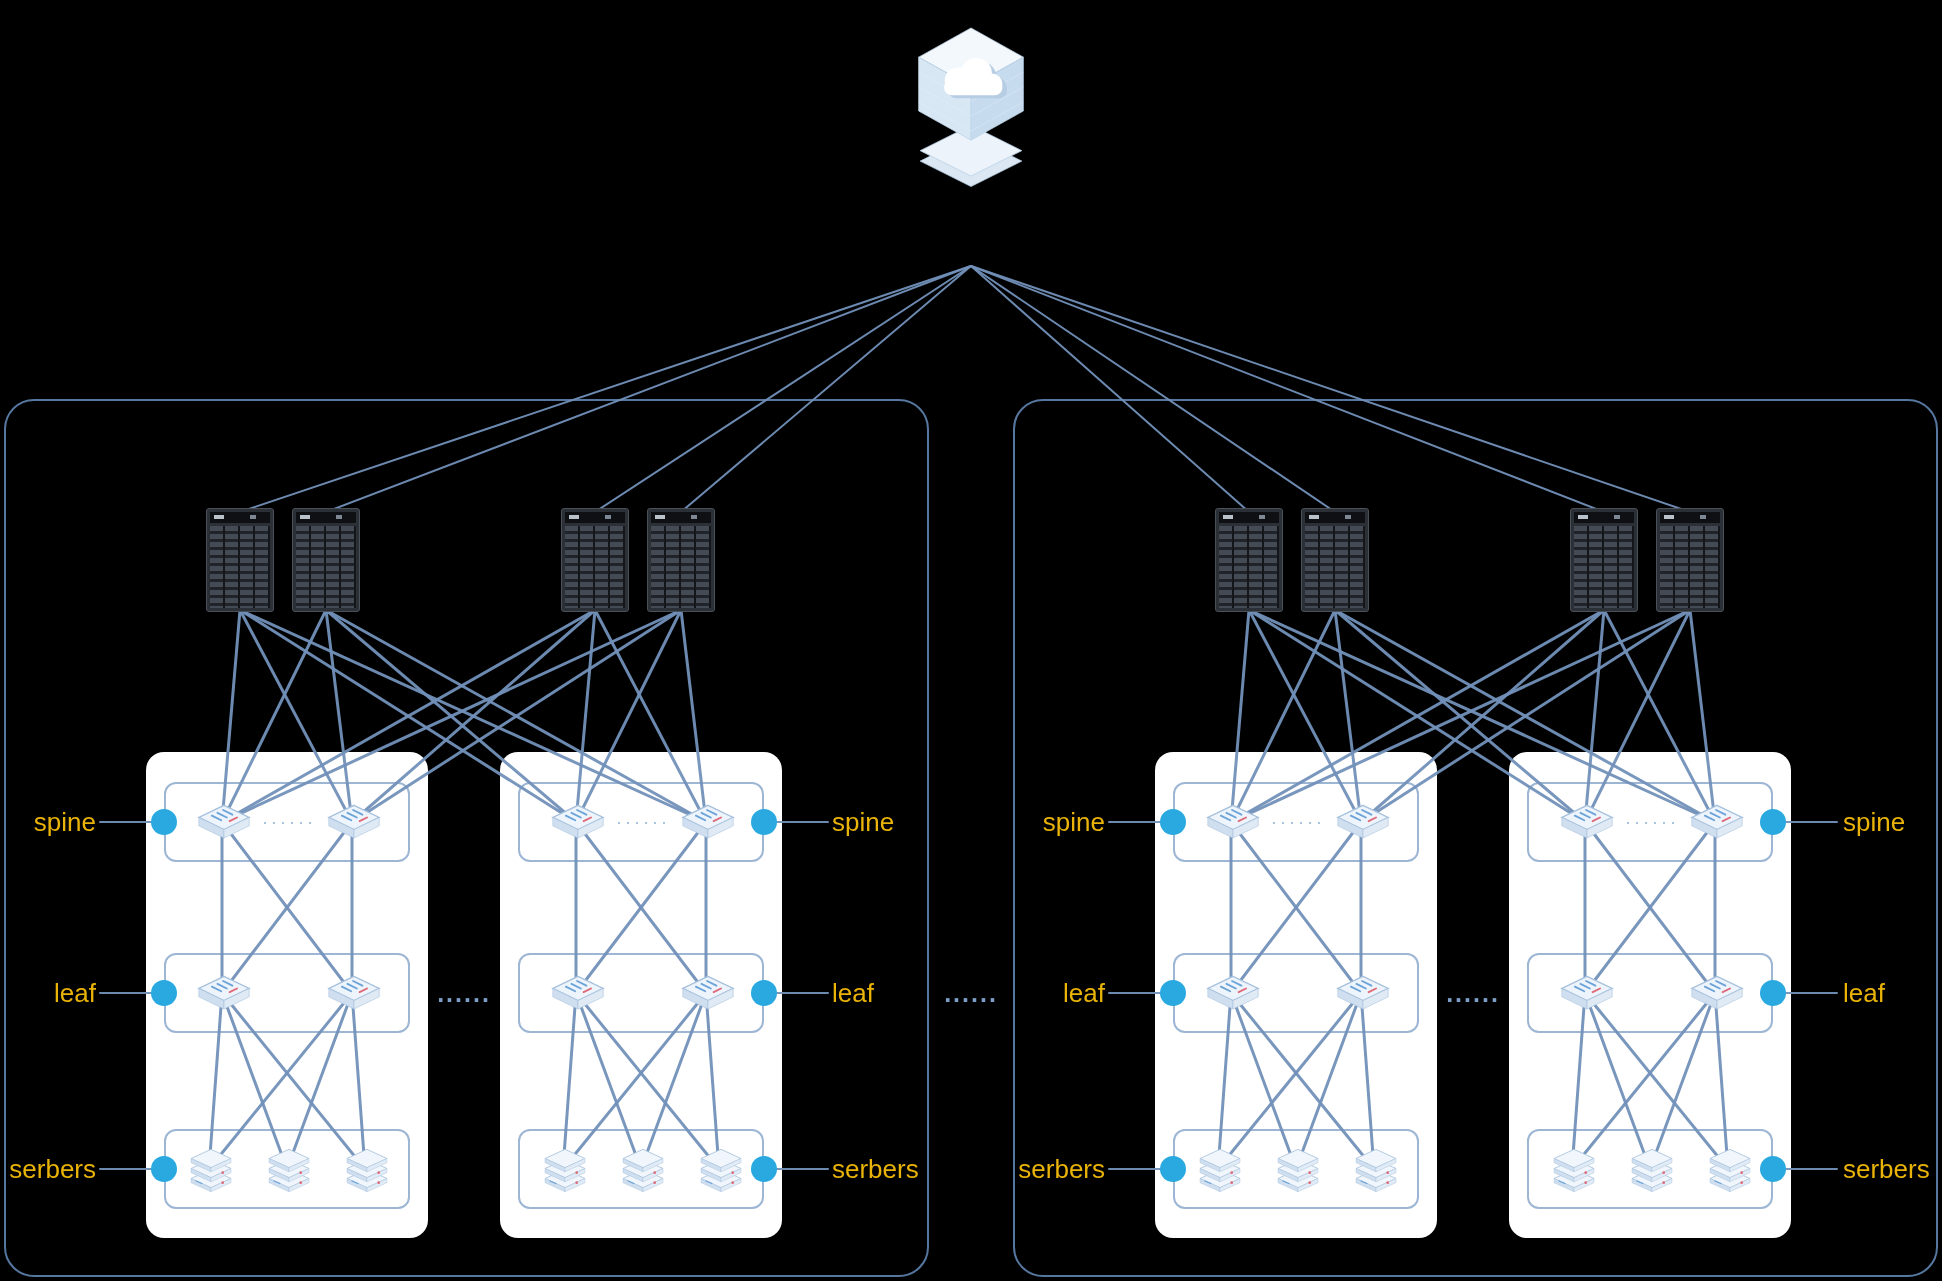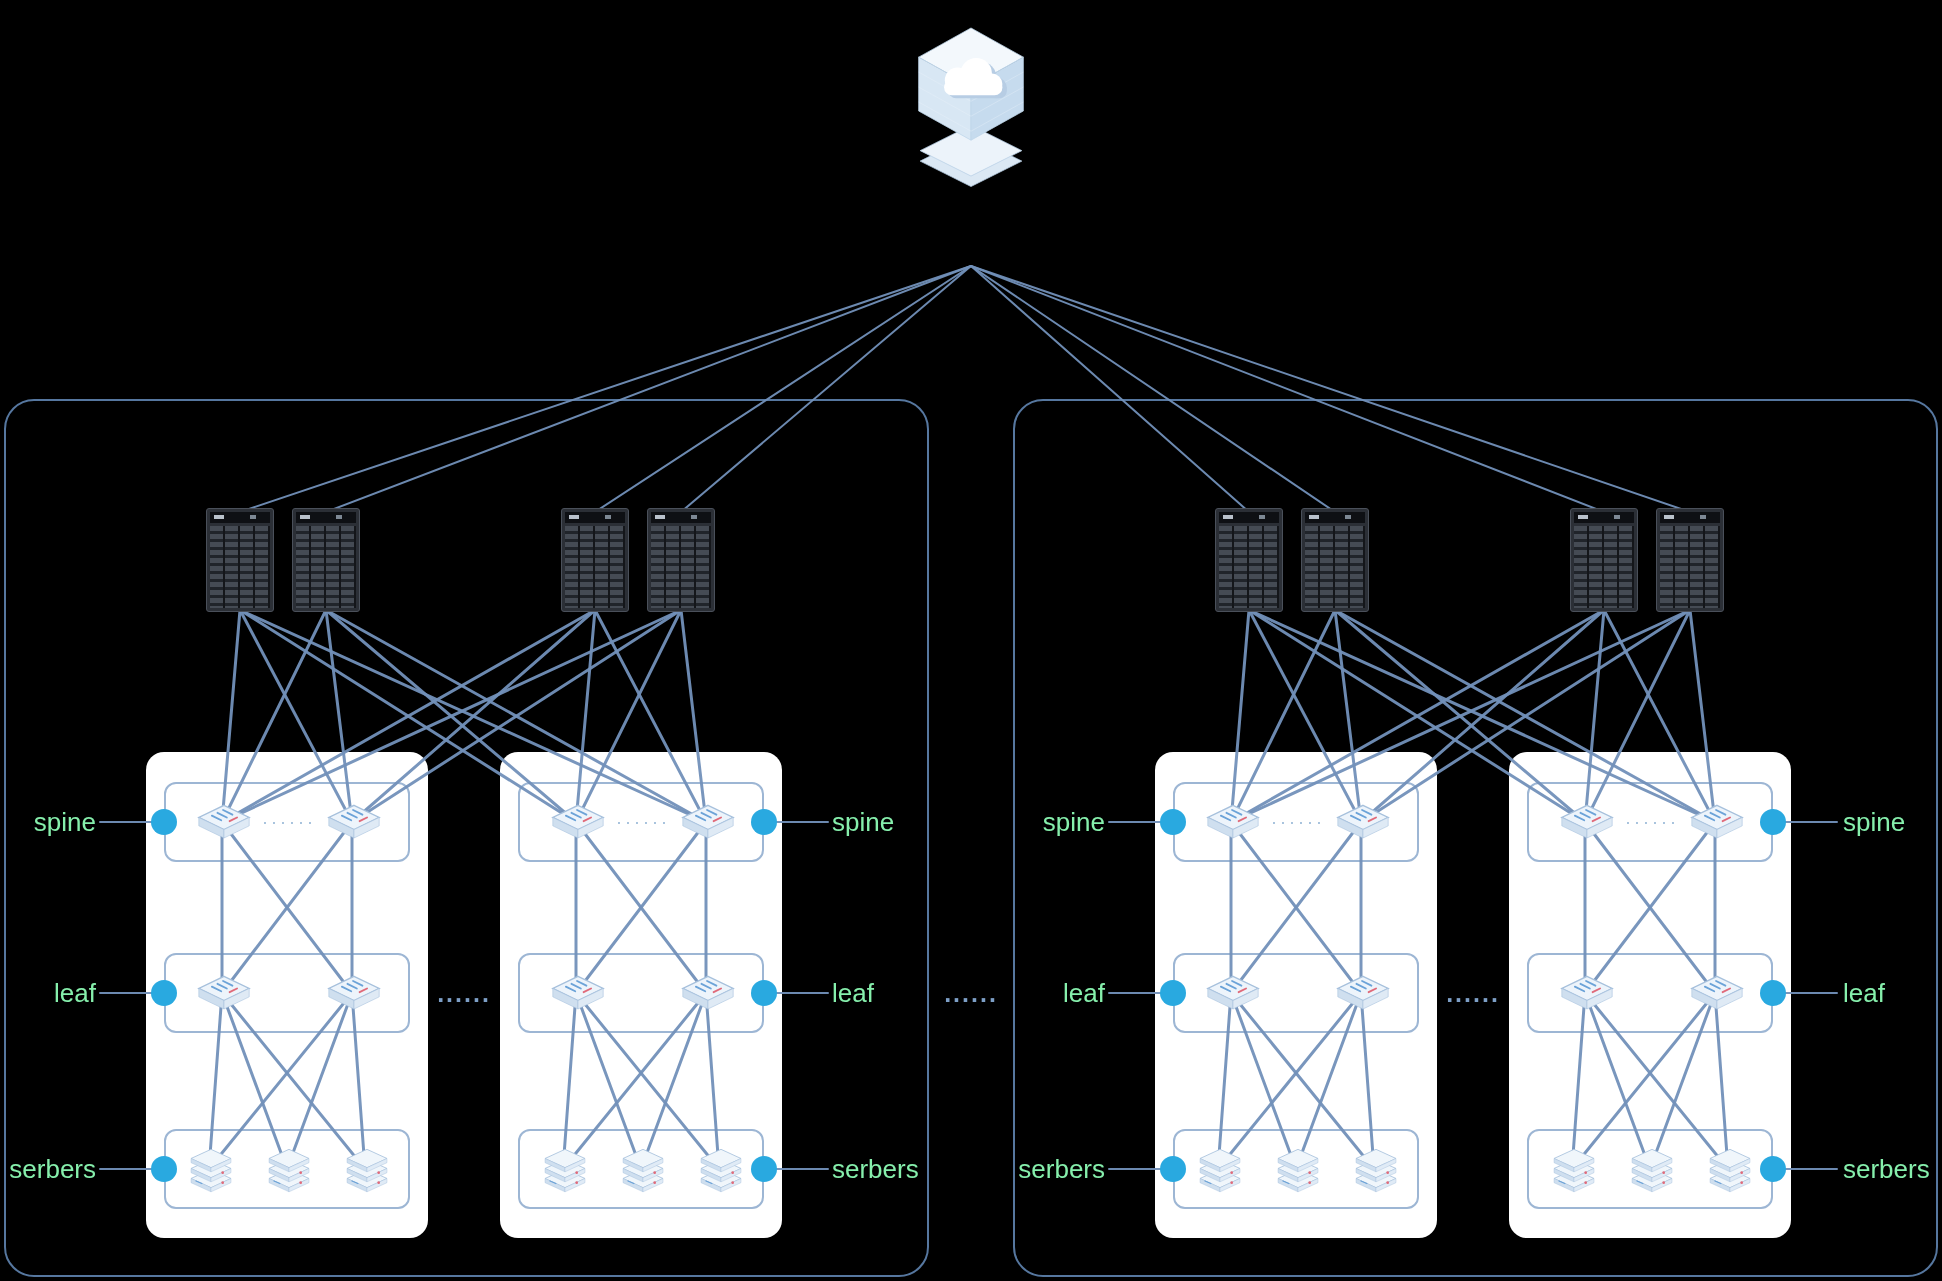--- a/index.html
+++ b/index.html
@@ -28,21 +28,21 @@
   .chassis::before{content:"";position:absolute;left:3px;right:3px;top:3px;height:11px;
            background-color:#0e1014;
            background-image:linear-gradient(90deg,#b9c1cb 0 10px,transparent 10px),
                             linear-gradient(90deg,#7d8894 0 6px,transparent 6px);
            background-repeat:no-repeat;background-position:4px 3px,40px 3px;
            background-size:14px 4px,10px 4px;}
   .chassis::after{content:"";position:absolute;left:3px;right:3px;top:17px;bottom:3px;
            background:repeating-linear-gradient(90deg,transparent 0 13px,#14161a 13px 15px),
                       repeating-linear-gradient(180deg,#454b54 0 5px,#20242a 5px 8px);}
   
-  .lbl{position:absolute;color:#86efac;font-size:26px;font-weight:500;height:34px;
+  .lbl{position:absolute;color:#eab308;font-size:26px;font-weight:500;height:34px;
        line-height:34px;z-index:5;white-space:nowrap;}
   .ra{text-align:right;}
   .bdot{position:absolute;width:26px;height:26px;border-radius:50%;background:#29a9e0;z-index:5;}
   .sep{position:absolute;width:80px;height:34px;line-height:34px;text-align:center;
        color:#7d9fc7;font-size:25px;font-weight:600;letter-spacing:2px;z-index:5;}
   .cloud{position:absolute;left:896px;top:22px;width:150px;height:172px;z-index:4;}
   .symdefs{position:absolute;width:0;height:0;overflow:hidden;}
 </style>
 </head>
 <body>

